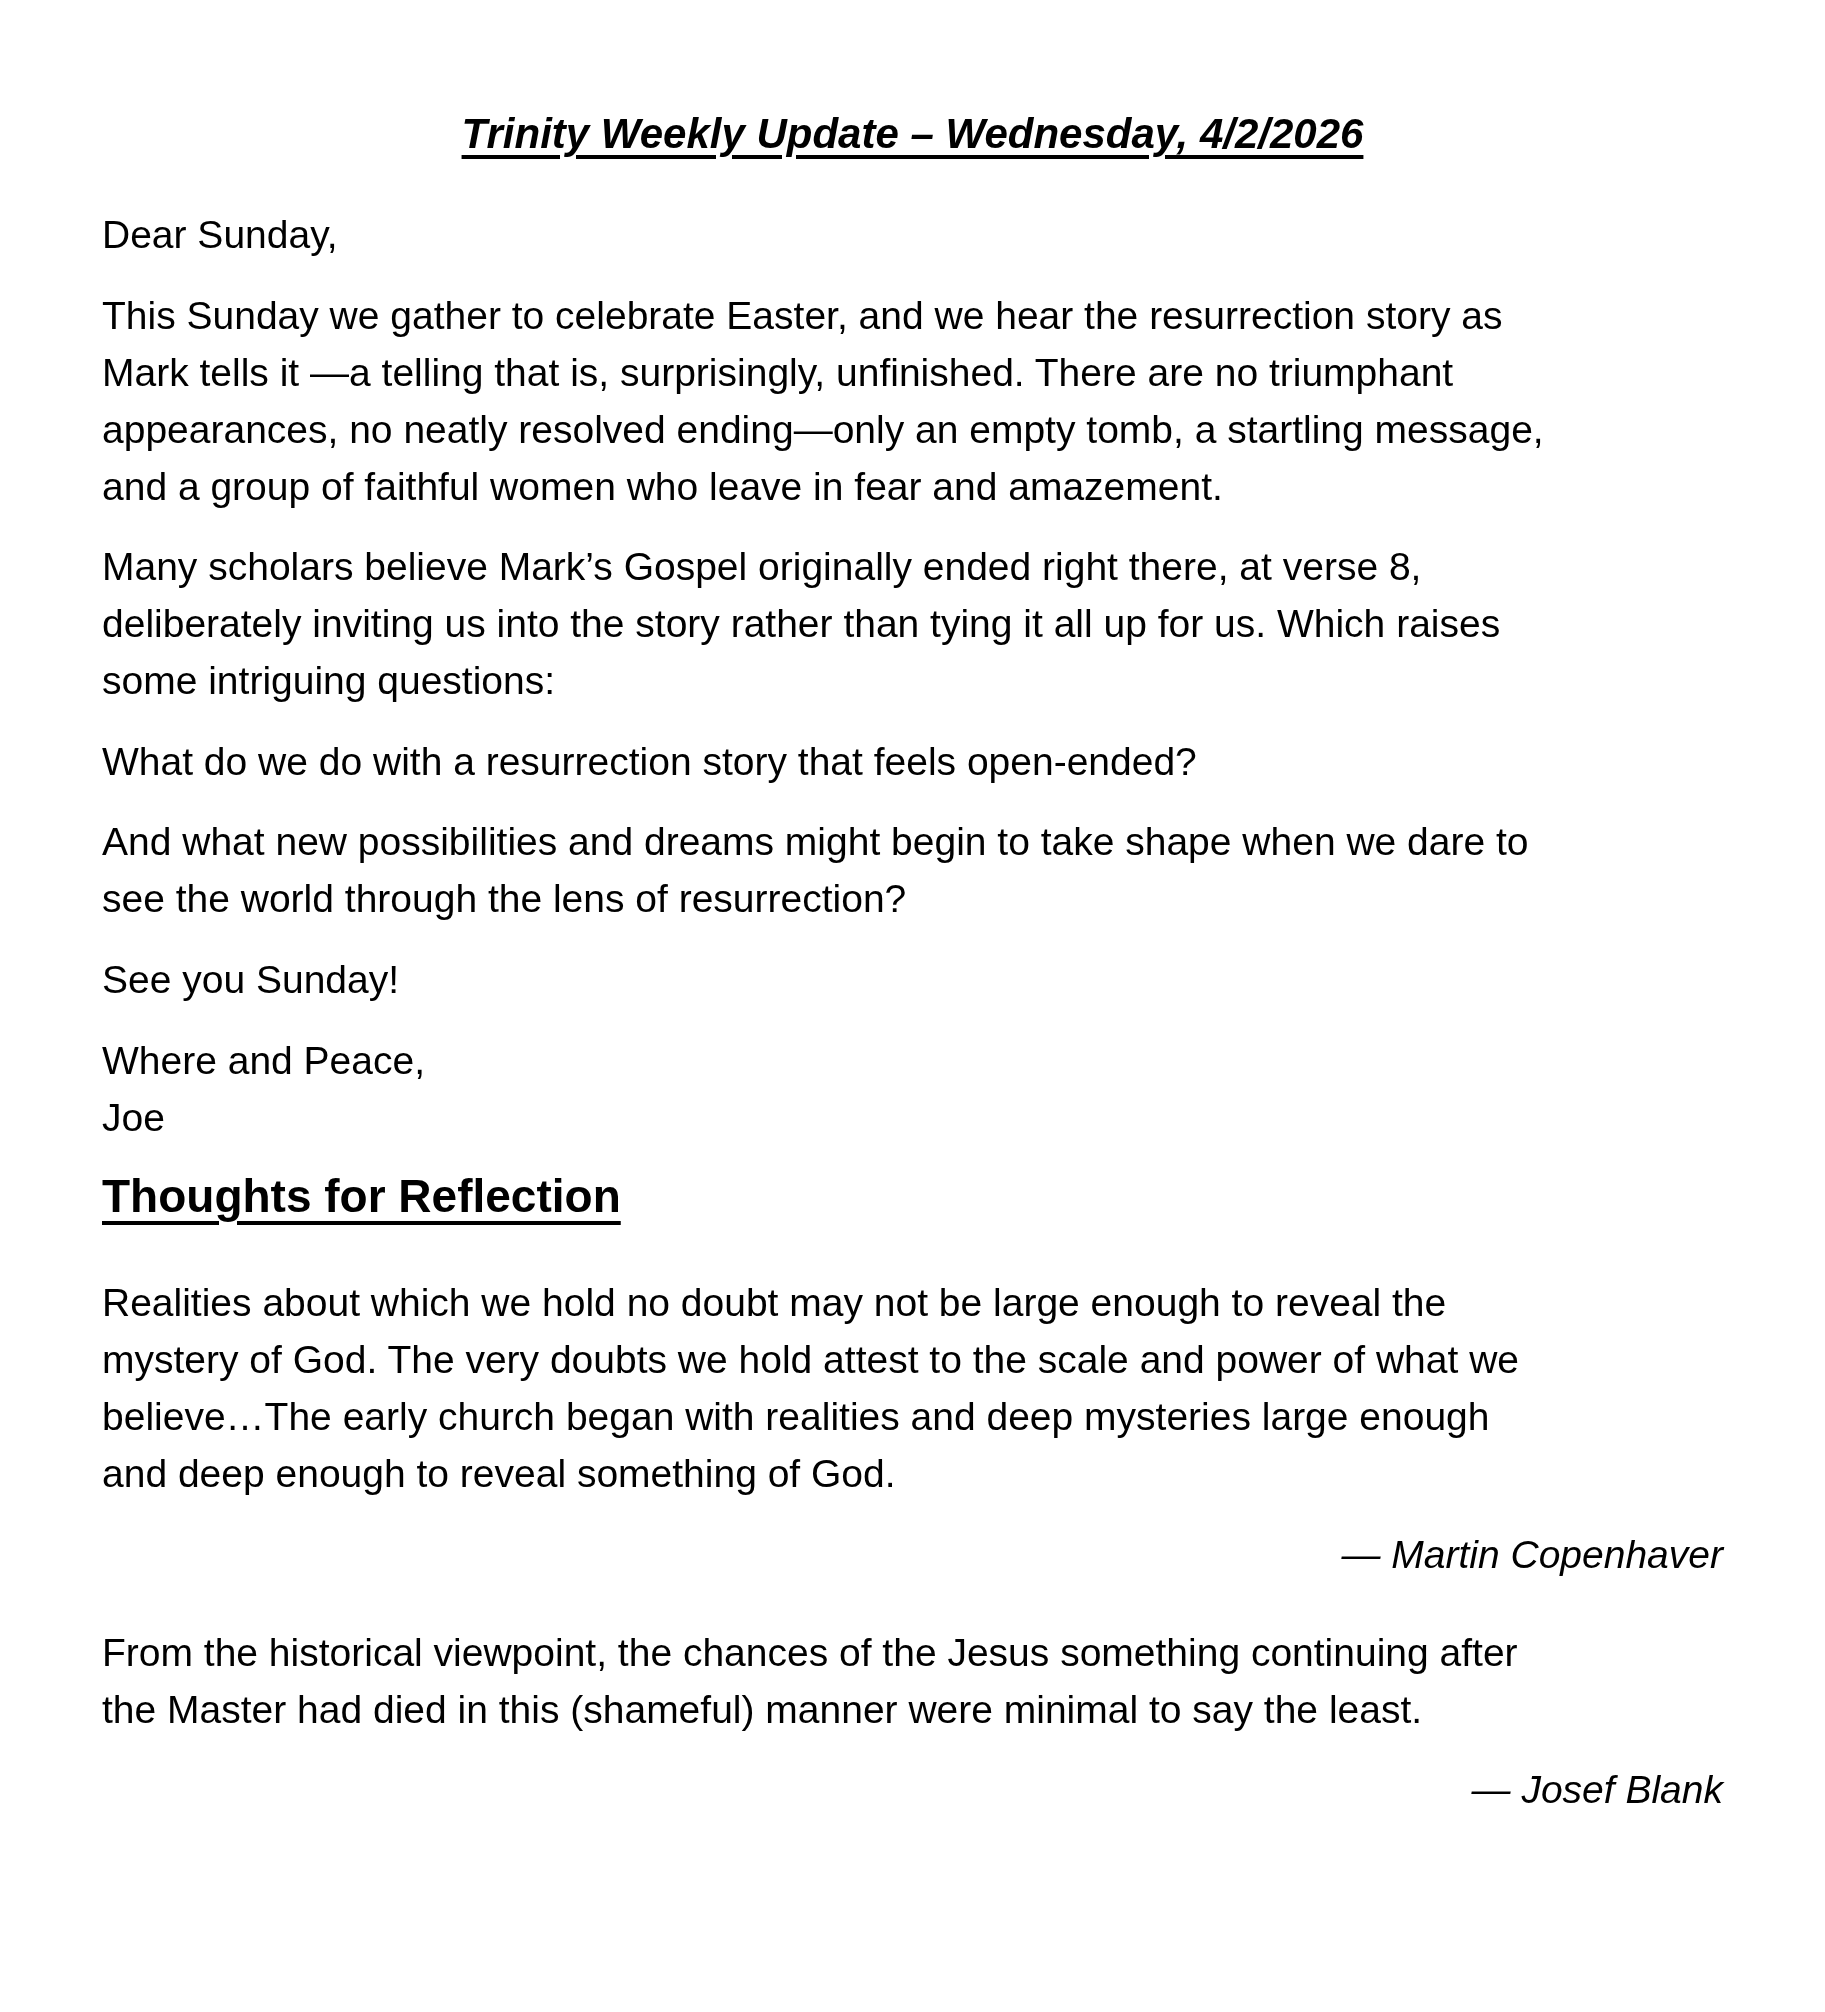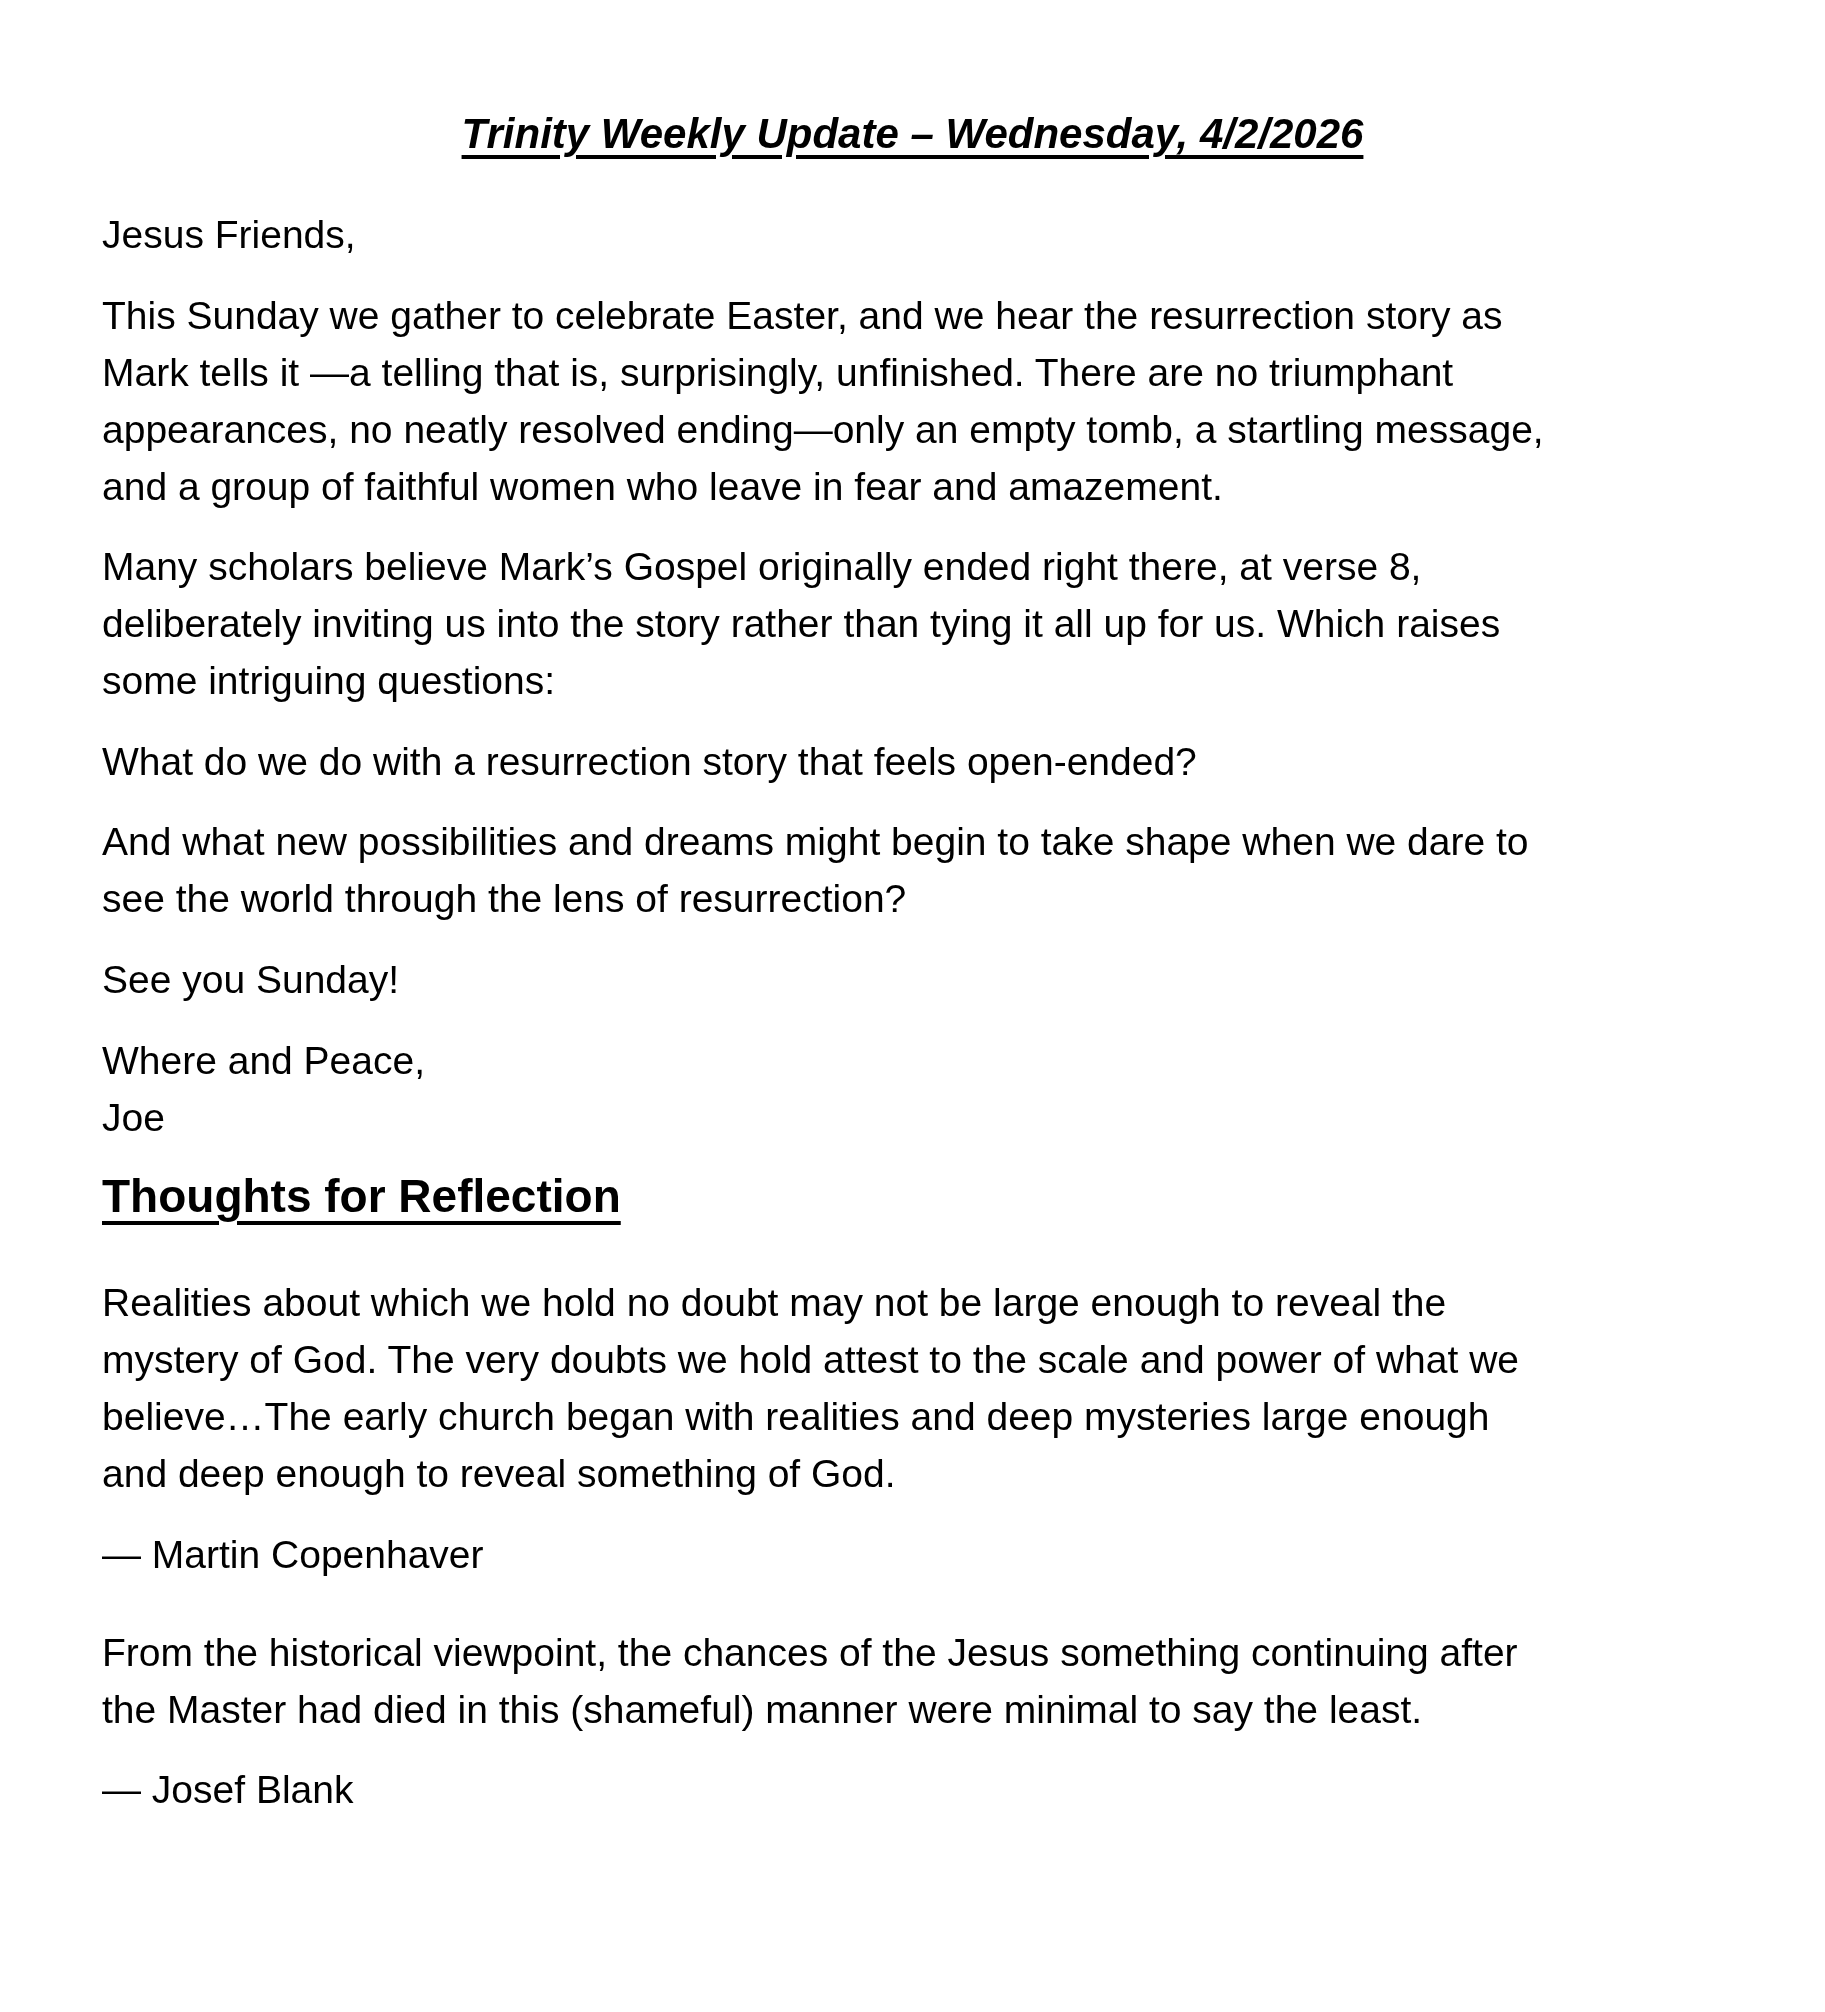--- a/index.html
+++ b/index.html
@@ -40,31 +40,33 @@
     margin: 17.3px 0 50px 0;
     font-size: 46px;
     line-height: 55px;
     font-weight: bold;
     font-style: normal;
     text-decoration: underline;
     text-decoration-thickness: 3.9px;
     text-underline-offset: 8.6px;
   }
   .attribution {
+    font-style: italic;
     margin-bottom: 41px;
+    text-align: right;
   }
 </style>
 </head>
 <body>
 
 <div class="page">
 
   <h1 class="doc-title">Trinity Weekly Update – Wednesday, 4/2/2026</h1>
 
-  <p class="para">Jesus Friends,</p>
+  <p class="para">Dear Sunday,</p>
 
   <p class="para">This Sunday we gather to celebrate Easter, and we hear the resurrection story as
 Mark tells it —a telling that is, surprisingly, unfinished. There are no triumphant
 appearances, no neatly resolved ending—only an empty tomb, a startling message,
 and a group of faithful women who leave in fear and amazement.</p>
 
   <p class="para">Many scholars believe Mark’s Gospel originally ended right there, at verse 8,
 deliberately inviting us into the story rather than tying it all up for us. Which raises
 some intriguing questions:</p>
 

